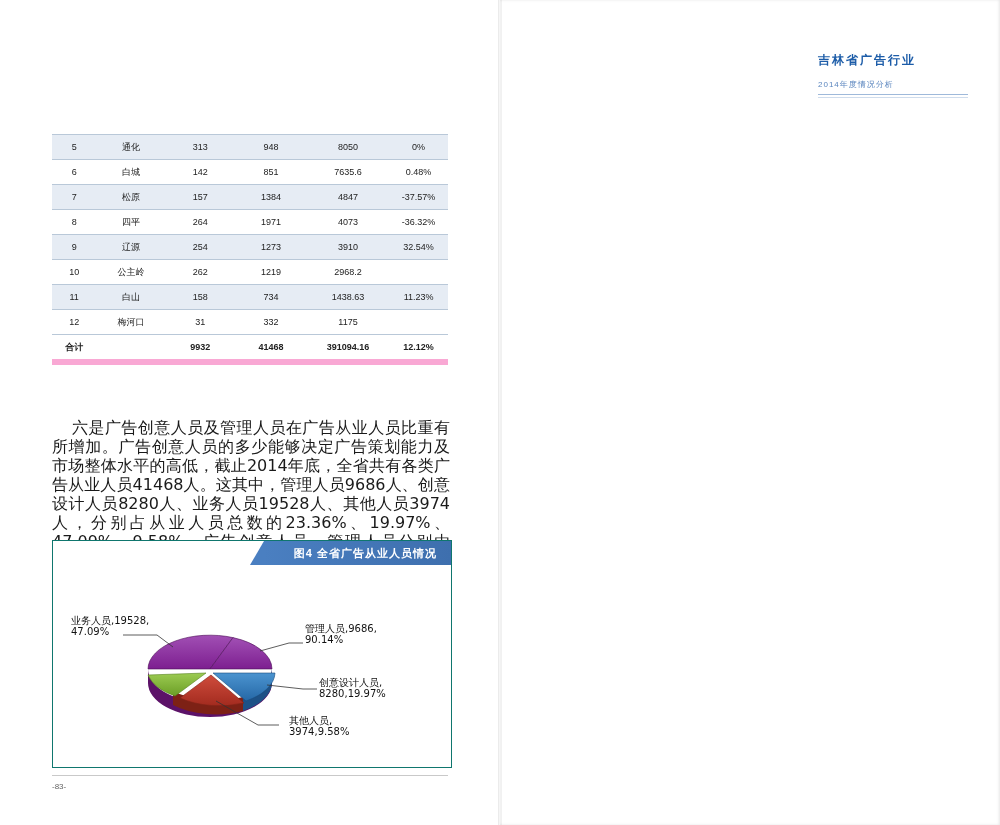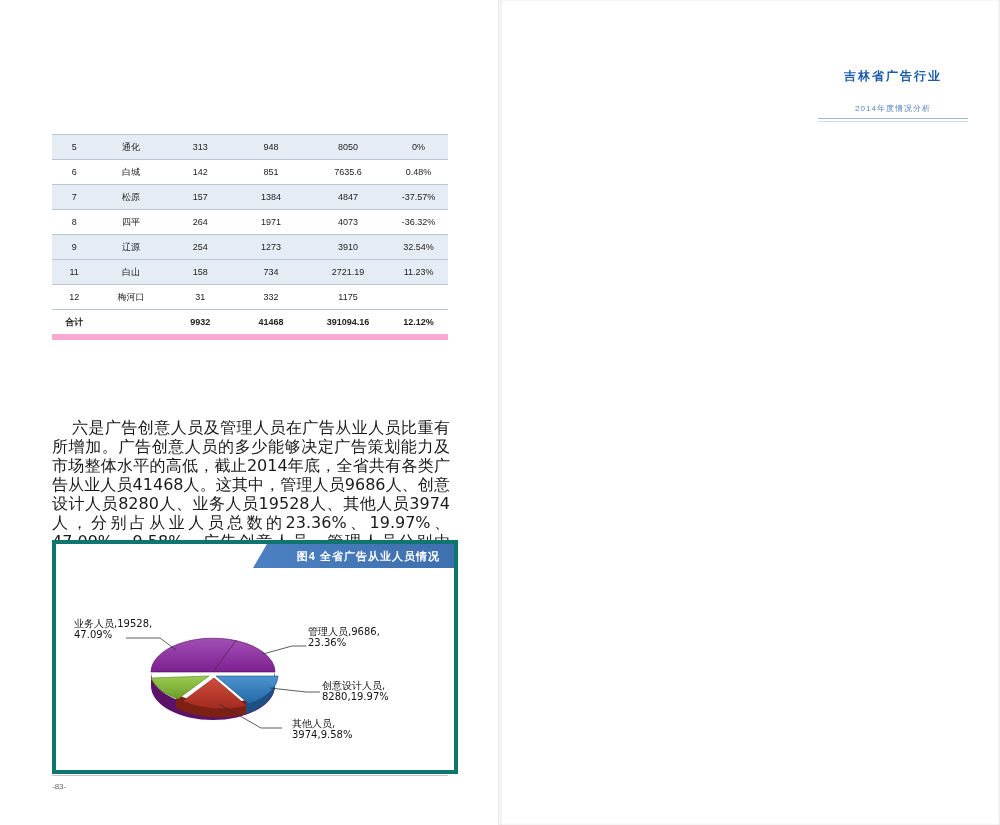--- a/index.html
+++ b/index.html
@@ -8,23 +8,23 @@
     font-family:"Liberation Sans","DejaVu Sans",sans-serif;
     color:#1a1a1a;overflow:hidden;position:relative;
   }
   .page{position:absolute;top:0;background:#fff;height:825px;}
   .page.left{left:0;width:500px;}
   .page.right{left:500px;width:500px;box-shadow:-1px 0 3px rgba(0,0,0,.10) inset;}
   .gutter{position:absolute;left:498px;top:0;width:4px;height:825px;
     background:linear-gradient(90deg,rgba(0,0,0,.10),rgba(0,0,0,.03) 40%,rgba(0,0,0,.06));}
 
   
-  .rheader{position:absolute;right:32px;top:68px;text-align:center;}
+  .rheader{position:absolute;right:32px;top:52px;text-align:left;}
   .rheader .t1{font-size:12px;font-weight:bold;color:#1c5ca8;letter-spacing:2px;}
-  .rheader .t2{font-size:8px;color:#5b86bf;letter-spacing:1px;margin-top:18px;}
+  .rheader .t2{font-size:8px;color:#5b86bf;letter-spacing:1px;margin-top:10px;}
   .rheader .rule{margin-top:4px;height:1px;width:150px;background:#9fb9da;margin-left:auto;}
   .rheader .rule2{margin-top:2px;height:1px;width:150px;background:#cfdcec;margin-left:auto;}
 
   
   .tbl{position:absolute;left:52px;top:134px;width:396px;border-collapse:collapse;
        font-size:9px;}
   .tbl td{height:22px;text-align:center;vertical-align:middle;
           border-top:1px solid #b9c8d8;border-bottom:1px solid #b9c8d8;color:#222;}
   .tbl tr.alt td{background:#e6ecf4;}
   .tbl tr.total td{font-weight:bold;border-top:1px solid #7e97b4;border-bottom:6px solid #f9a8d4;}
@@ -36,21 +36,21 @@
   .tbl td.c6{width:58px;}
 
   
   .lpara{position:absolute;left:52px;top:418px;width:398px;
      font-size:16px;line-height:19px;color:#1a1a1a;text-align:justify;
      font-family:"DejaVu Sans",sans-serif;}
   .lpara p{margin:0;text-indent:20px;}
 
   
   .figbox{position:absolute;left:52px;top:540px;width:398px;height:226px;
-     border:4px solid #0f766e;background:#fff;}
+     border:1px solid #0f766e;background:#fff;}
   .figcap{position:absolute;right:0;top:0;height:24px;line-height:24px;
      background:linear-gradient(90deg,#4a7fc1,#3e6fae);color:#fff;font-size:11px;
      font-weight:bold;padding:0 14px 0 30px;letter-spacing:1px;}
   .figcap:before{content:"";position:absolute;left:-14px;top:0;border-top:24px solid transparent;
      border-right:14px solid #4a7fc1;}
   .chartarea{position:absolute;left:0;top:24px;width:398px;height:202px;}
   .lbl{position:absolute;font-size:10px;color:#111;line-height:11px;
        font-family:"DejaVu Sans",sans-serif;white-space:nowrap;}
 
   
@@ -98,26 +98,34 @@
         <td class="c6">-36.32%</td>
       </tr>
       <tr class="alt">
         <td class="c1">9</td>
         <td class="c2">辽源</td>
         <td class="c3">254</td>
         <td class="c4">1273</td>
         <td class="c5">3910</td>
         <td class="c6">32.54%</td>
       </tr>
+      <tr>
+        <td class="c1">10</td>
+        <td class="c2">公主岭</td>
+        <td class="c3">262</td>
+        <td class="c4">1219</td>
+        <td class="c5">2968.2</td>
+        <td class="c6"></td>
+      </tr>
       <tr class="alt">
         <td class="c1">11</td>
         <td class="c2">白山</td>
         <td class="c3">158</td>
         <td class="c4">734</td>
-        <td class="c5">2721.19</td>
+        <td class="c5">1438.63</td>
         <td class="c6">11.23%</td>
       </tr>
       <tr>
         <td class="c1">12</td>
         <td class="c2">梅河口</td>
         <td class="c3">31</td>
         <td class="c4">332</td>
         <td class="c5">1175</td>
         <td class="c6"></td>
       </tr>
@@ -173,21 +181,21 @@
         <path d="M153,108 L122,131 A62,34 0 0 1 95,110 Z" fill="url(#gg)" stroke="#567f1c" stroke-width="0.6"></path>
 
         <path d="M120,82 L104,70 L70,70" stroke="#333" stroke-width="0.8" fill="none"></path>
         <path d="M207,86 L236,78 L250,78" stroke="#333" stroke-width="0.8" fill="none"></path>
         <path d="M214,120 L250,124 L264,124" stroke="#333" stroke-width="0.8" fill="none"></path>
         <path d="M163,136 L205,160 L226,160" stroke="#333" stroke-width="0.8" fill="none"></path>
       </svg>
       <div class="lbl" style="left:18px;top:50px;white-space:pre;">业务人员,19528,
 47.09%</div>
       <div class="lbl" style="left:252px;top:58px;white-space:pre;">管理人员,9686,
-23.36%</div>
+90.14%</div>
       <div class="lbl" style="left:266px;top:112px;white-space:pre;">创意设计人员,
 8280,19.97%</div>
       <div class="lbl" style="left:236px;top:150px;white-space:pre;">其他人员,
 3974,9.58%</div>
     </div>
   </div>
 
   <div class="foot left">
     <div class="line"></div>
     <span>-83-</span>

